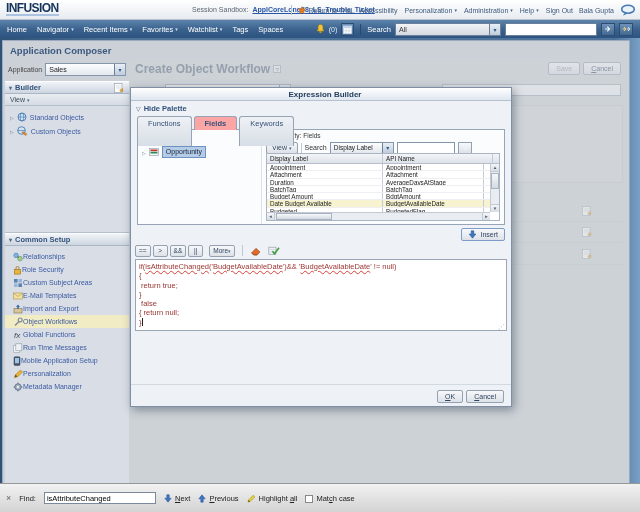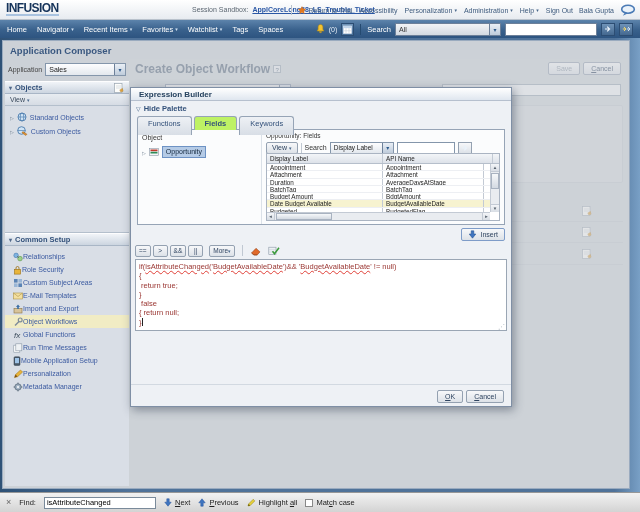--- a/index.html
+++ b/index.html
@@ -69,26 +69,26 @@
   .obj-select{width:126px;height:13px;background:linear-gradient(#fdfdfe,#e3e8ee);border:1px solid #8496ab;position:relative;display:flex;align-items:center;padding:0 3px;color:#222;}
   .desc-label{margin-left:108px;}
   .desc-input{flex:1;height:12px;border:1px solid #9aa6b4;background:#f2f4f6;}
   .mc-panel{position:absolute;left:4px;right:4px;top:46px;height:78px;border:1px solid #c2c8cf;background:#d3d7dc;border-radius:2px;}
   .icon-row{position:absolute;left:4px;right:4px;height:21px;border-bottom:1px solid #c2c8cf;}
   .icon-row .icn{position:absolute;right:30px;top:4px;}
   #row1{top:142px;} #row2{top:163px;} #row3{top:185px;}
 
   
   #dialog{position:absolute;left:130px;top:87px;width:382px;height:320px;background:#eef1f5;border:1px solid #7f8fa5;box-shadow:2px 3px 9px rgba(40,50,70,.45);z-index:10;}
-  .dlg-title{height:13px;background:linear-gradient(#ffffff,#dfe6ef);border-bottom:1px solid #b6c0ce;font-size:8px;font-weight:bold;color:#26425f;line-height:13px;padding-left:8px;}
+  .dlg-title{height:13px;background:linear-gradient(#ffffff,#dfe6ef);border-bottom:1px solid #b6c0ce;font-size:8px;font-weight:bold;color:#26425f;line-height:13px;padding-left:8px;text-align:center;}
   .hide-palette{position:absolute;top:16px;left:5px;display:flex;gap:3px;align-items:center;font-size:7.5px;font-weight:bold;color:#33517a;cursor:pointer;}
   .hp-icon::before{content:"▽";font-size:6px;color:#4a688c;font-weight:normal;}
   #dlg-tabs{position:absolute;top:28px;left:6px;display:flex;z-index:2;}
-  .tab{height:19px;line-height:13px;padding:0 10px;font-size:7.5px;color:#33517a;background:linear-gradient(#eef1f5,#d8dee6);border:1px solid #96a4b6;border-bottom:none;border-radius:3px 3px 0 0;margin-right:2px;cursor:pointer;}
-  .tab.active{background:#bef264;font-weight:bold;height:14px;}
+  .tab{height:30px;line-height:13px;padding:0 10px;font-size:7.5px;color:#33517a;background:linear-gradient(#eef1f5,#d8dee6);border:1px solid #96a4b6;border-bottom:none;border-radius:3px 3px 0 0;margin-right:2px;cursor:pointer;}
+  .tab.active{background:#fca5a5;font-weight:bold;height:14px;}
   .palette{position:absolute;top:41px;left:6px;right:6px;height:96px;border:1px solid #96a4b6;background:#fbfcfd;}
   .pal-left{position:absolute;left:0;top:0;bottom:0;width:124px;border-right:1px solid #dbe1e8;padding:4px;}
   .pal-label{font-size:7px;color:#333;margin-bottom:5px;}
   .pal-tree-item{display:flex;align-items:center;gap:3px;font-size:7px;cursor:pointer;}
   .sel-chip{background:#b5cbe6;border:1px solid #6d92c4;padding:0 3px;line-height:10px;color:#15293f;}
   .pal-right{position:absolute;left:124px;right:0;top:0;bottom:0;padding:2px 4px;}
   .fields-title{font-size:6.5px;color:#333;height:9px;}
   .fields-toolbar{display:flex;align-items:center;gap:3px;height:13px;font-size:7px;color:#333;}
   .tb-btn{height:12px;padding:0 5px;background:linear-gradient(#f7f8fa,#dde2e8);border:1px solid #94a1b1;border-radius:2px;font-size:7px;color:#2f4460;display:inline-flex;align-items:center;gap:2px;cursor:pointer;}
   .tb-sep{width:1px;height:10px;background:#c0c8d2;}
@@ -121,21 +121,21 @@
   .code-box{position:absolute;top:171px;left:4px;right:4px;height:72px;background:#fff;border:1px solid #9aa6b4;font-family:"DejaVu Sans Mono",monospace;font-size:7.5px;color:#9a3632;padding:2px 3px;line-height:9.3px;overflow:hidden;cursor:text;}
   .code-line{white-space:pre;}
   .sq{text-decoration:underline wavy #e04038 1px;text-underline-offset:1px;}
   .cursor{display:inline-block;width:1px;height:8px;background:#222;vertical-align:-1px;}
   .grip{position:absolute;top:235px;right:6px;color:#9aa4ae;font-size:7px;}
   .grip::after{content:"⋰";}
   .dlg-footer{position:absolute;top:296px;left:0;right:0;bottom:0;border-top:1px solid #d2d9e1;}
   .dlg-buttons{position:absolute;right:7px;top:5px;display:flex;gap:3px;}
 
   
-  #find-bar{position:absolute;left:0;right:0;bottom:0;height:20px;background:linear-gradient(#f2f2f2,#d3d3d3);border-top:1px solid #979797;display:flex;align-items:center;gap:8px;padding:0 6px;font-size:7.5px;color:#222;z-index:20;}
+  #find-bar{position:absolute;left:0;right:0;bottom:0;height:29px;background:linear-gradient(#f2f2f2,#d3d3d3);border-top:1px solid #979797;display:flex;align-items:center;gap:8px;padding:0 6px;font-size:7.5px;color:#222;z-index:20;}
   .fb-close{color:#666;font-size:9px;line-height:9px;cursor:pointer;}
   .fb-close::after{content:"×";}
   .fb-input{width:112px;height:12px;border:1px solid #7a8a9a;font-size:7.5px;padding:0 2px;background:#fff;}
   .fb-item{display:flex;align-items:flex-end;gap:3px;cursor:pointer;white-space:nowrap;}
   .fb-check{width:8px;height:8px;border:1px solid #888;background:#fff;}
 </style>
 </head>
 <body>
 
 <div id="app">
@@ -265,21 +265,21 @@
       <div id="sidebar">
         <div class="app-row">
           <span>Application</span>
           <span class="mini-select">
             <span>Sales</span>
             <span class="dd"></span>
           </span>
         </div>
         <div class="panel-header" id="objects-header">
           <span class="disclose"></span>
-          <span>Objects</span>
+          <span>Builder</span>
           <span class="ph-right icn">
               <svg width="12" height="12" viewBox="0 0 12 12">
                 <rect x="1.5" y="1.5" width="7.5" height="9" fill="#fdfdfb" stroke="#9aa5b1" stroke-width="0.7"></rect>
                 <line x1="3" y1="4" x2="8" y2="4" stroke="#c9d0d8" stroke-width="0.7"></line>
                 <line x1="3" y1="6" x2="8" y2="6" stroke="#c9d0d8" stroke-width="0.7"></line>
                 <path d="M8.2 7.2l1-.8.8.6-.8 1 1 .6-.6 1-1-.6-.4 1.2-.8-.8.4-1-1.2-.2z" fill="#e8a83a" stroke="#a8731c" stroke-width="0.4"></path>
               </svg>
             </span>
         </div>
         <div class="view-bar">

